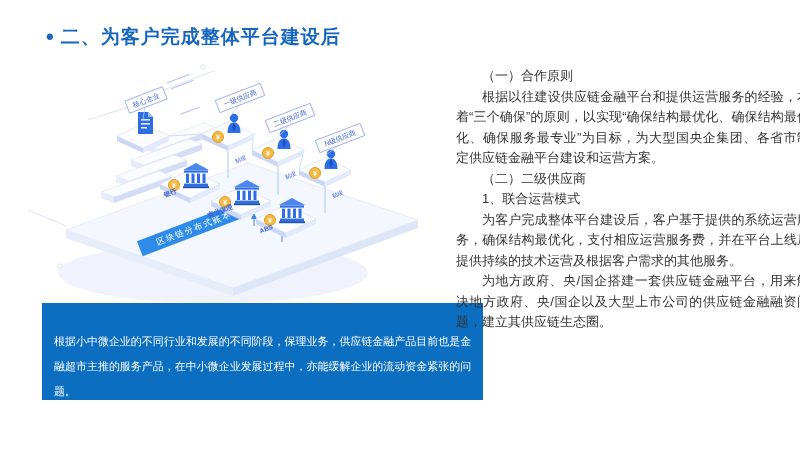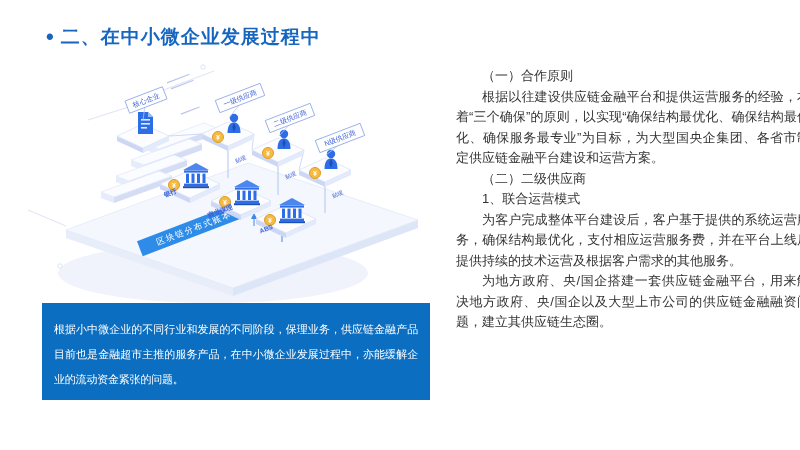--- a/index.html
+++ b/index.html
@@ -14,22 +14,22 @@
     position:absolute;left:46px;top:24px;display:flex;align-items:center;
     font-size:19px;font-weight:700;letter-spacing:1px;color:#1666C0;
   }
   .title .bullet{font-size:22px;margin-right:6px;line-height:1;}
 
   
   .diagram{position:absolute;left:28px;top:58px;width:400px;height:245px;}
 
   
   .highlight-box{
-    position:absolute;left:42px;top:303px;width:388px;height:97px;
-    background:#0B6EC1;box-sizing:border-box;padding:14px 12px;
+    position:absolute;left:42px;top:303px;width:441px;height:97px;
+    background:#0B6EC1;box-sizing:border-box;padding:26px 12px;
   }
   .highlight-box p{
     margin:0;color:#ffffff;font-size:11px;line-height:25px;
     text-align:justify;letter-spacing:-0.2px;
   }
 
   
   .right-panel{
     position:absolute;left:456px;top:66px;width:354px;color:#333333;
     font-size:13px;line-height:20.5px;
@@ -38,21 +38,21 @@
 
   svg text{font-family:"Liberation Sans","DejaVu Sans",sans-serif;}
 </style>
 </head>
 <body>
 
 <div class="slide">
 
   <div class="title">
     <span class="bullet">•</span>
-    <span>二、在中小微企业发展过程中</span>
+    <span>二、为客户完成整体平台建设后</span>
   </div>
 
   <div class="diagram">
     <svg width="400" height="245" viewBox="0 0 400 245">
       <defs>
         <g id="tile-s">
           <polygon points="-26,0 0,12 0,17 -26,5" fill="#ccd7f5"></polygon>
           <polygon points="0,12 26,0 26,5 0,17" fill="#e3eafb"></polygon>
           <polygon points="-26,0 0,-12 26,0 0,12" fill="#fdfdff" stroke="#d9e2f8" stroke-width="0.8"></polygon>
         </g>

